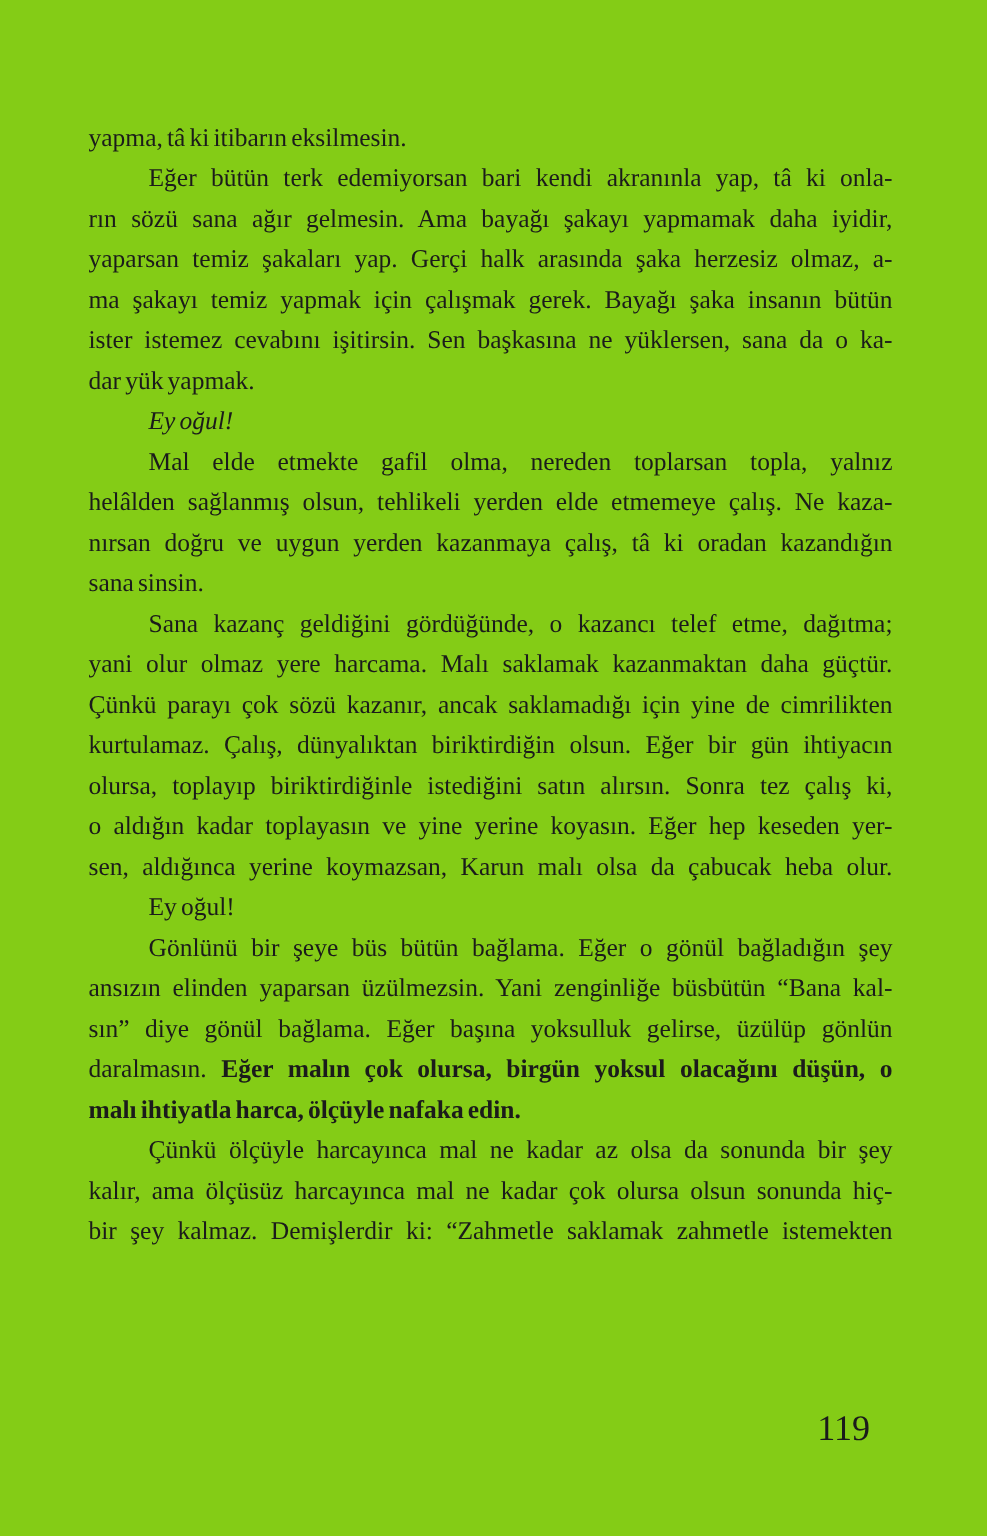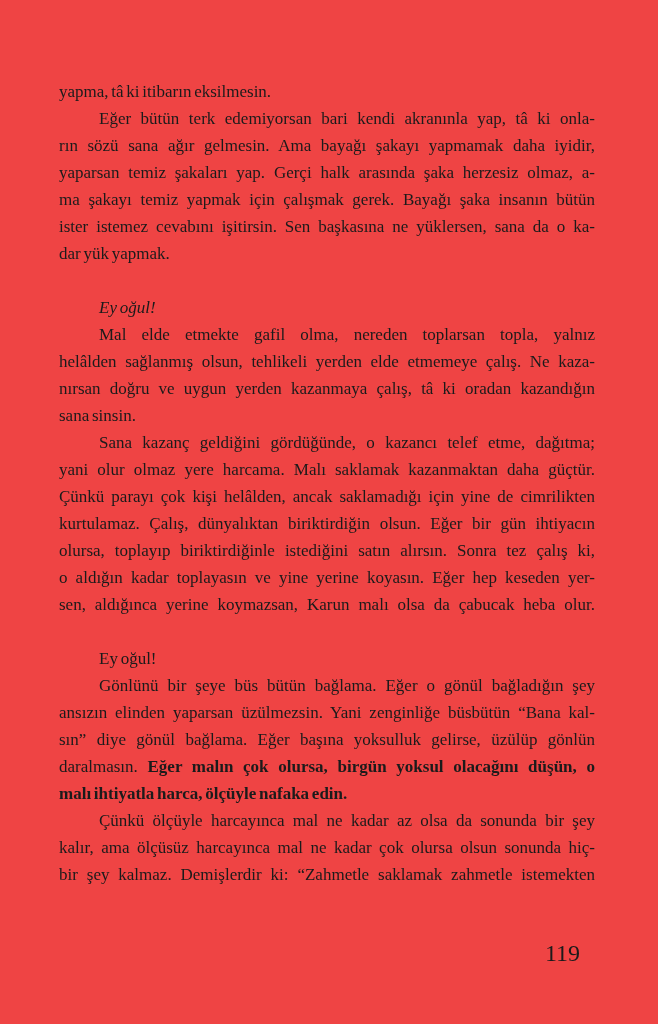--- a/index.html
+++ b/index.html
@@ -4,21 +4,21 @@
 <style>
   html, body {
     margin: 0;
     padding: 0;
     background: #e8e8e8;
   }
   .page {
     position: relative;
     width: 658px;
     height: 1024px;
-    background: #ef4444;
+    background: #84cc16;
     overflow: hidden;
     font-family: "Liberation Serif", "DejaVu Serif", serif;
     color: #1b1b1b;
   }
   .text-block {
     position: absolute;
     left: 59px;
     top: 78px;
     width: 536px;
   }
@@ -29,21 +29,20 @@
     text-align: justify;
     text-align-last: justify;
   }
   .line.left {
     text-align-last: left;
   }
   .line.indent {
     text-indent: 40px;
   }
   .line.gap {
-    margin-top: 27px;
   }
   .run-b { font-weight: bold; }
   .run-i { font-style: italic; }
   .page-number {
     position: absolute;
     top: 941px;
     right: 78px;
     font-size: 24px;
     line-height: 24px;
     color: #1b1b1b;
@@ -61,21 +60,21 @@
       <div class="line"><span class="">ma şakayı temiz yapmak için çalışmak gerek. Bayağı şaka insanın bütün</span></div>
       <div class="line"><span class="">ister istemez cevabını işitirsin. Sen başkasına ne yüklersen, sana da o ka-</span></div>
       <div class="line left"><span class="">dar yük yapmak.</span></div>
       <div class="line left indent gap"><span class="run-i">Ey oğul!</span></div>
       <div class="line indent"><span class="">Mal elde etmekte gafil olma, nereden toplarsan topla, yalnız</span></div>
       <div class="line"><span class="">helâlden sağlanmış olsun, tehlikeli yerden elde etmemeye çalış. Ne kaza-</span></div>
       <div class="line"><span class="">nırsan doğru ve uygun yerden kazanmaya çalış, tâ ki oradan kazandığın</span></div>
       <div class="line left"><span class="">sana sinsin.</span></div>
       <div class="line indent"><span class="">Sana kazanç geldiğini gördüğünde, o kazancı telef etme, dağıtma;</span></div>
       <div class="line"><span class="">yani olur olmaz yere harcama. Malı saklamak kazanmaktan daha güçtür.</span></div>
-      <div class="line"><span class="">Çünkü parayı çok kişi helâlden, ancak saklamadığı için yine de cimrilikten</span></div>
+      <div class="line"><span class="">Çünkü parayı çok sözü kazanır, ancak saklamadığı için yine de cimrilikten</span></div>
       <div class="line"><span class="">kurtulamaz. Çalış, dünyalıktan biriktirdiğin olsun. Eğer bir gün ihtiyacın</span></div>
       <div class="line"><span class="">olursa, toplayıp biriktirdiğinle istediğini satın alırsın. Sonra tez çalış ki,</span></div>
       <div class="line"><span class="">o aldığın kadar toplayasın ve yine yerine koyasın. Eğer hep keseden yer-</span></div>
       <div class="line"><span class="">sen, aldığınca yerine koymazsan, Karun malı olsa da çabucak heba olur.</span></div>
       <div class="line left indent gap"><span class="">Ey oğul!</span></div>
       <div class="line indent"><span class="">Gönlünü bir şeye büs bütün bağlama. Eğer o gönül bağladığın şey</span></div>
       <div class="line"><span class="">ansızın elinden yaparsan üzülmezsin. Yani zenginliğe büsbütün “Bana kal-</span></div>
       <div class="line"><span class="">sın” diye gönül bağlama. Eğer başına yoksulluk gelirse, üzülüp gönlün</span></div>
       <div class="line"><span class="">daralmasın. </span><span class="run-b ">Eğer malın çok olursa, birgün yoksul olacağını düşün, o</span></div>
       <div class="line left"><span class="run-b ">malı ihtiyatla harca, ölçüyle nafaka edin.</span></div>

